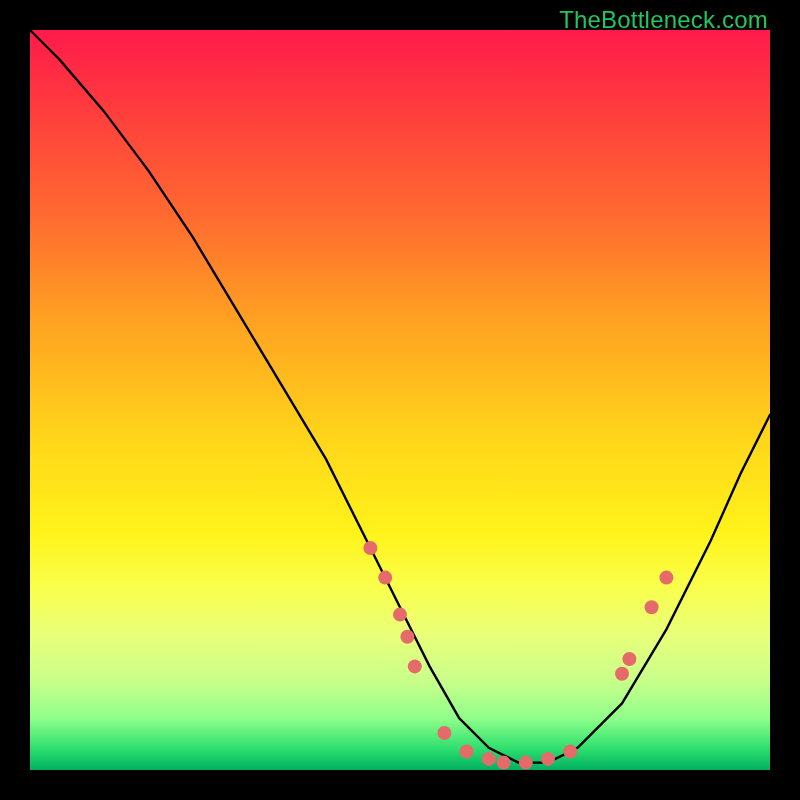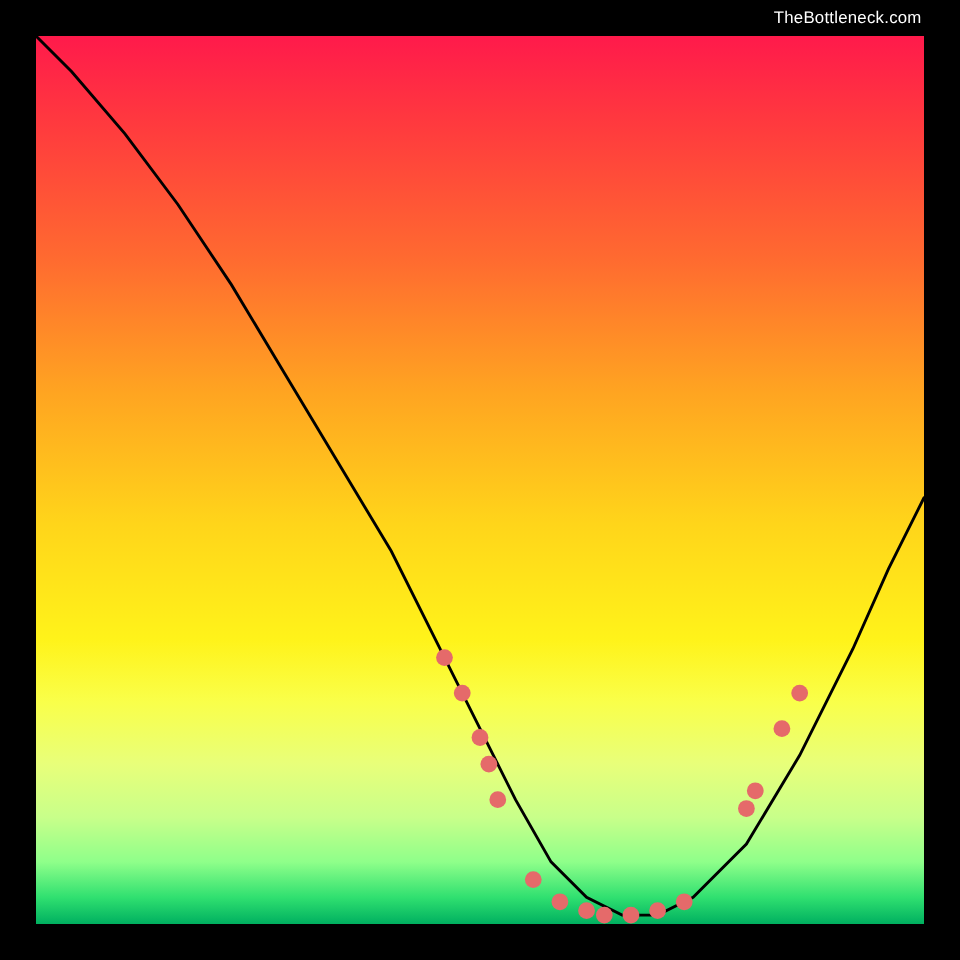--- a/index.html
+++ b/index.html
@@ -38,22 +38,22 @@
       #c8ff8a 88%,
       #8fff8a 93%,
       #30e070 97%,
       #00b060 100%
     );
   }
   .watermark {
     position: absolute;
     top: 6px;
     right: 32px;
-    color: #ffffff;
-    font-size: 14px;
+    color: #22c55e;
+    font-size: 24px;
     letter-spacing: 0.2px;
   }
   svg.curve {
     position: absolute;
     top: 0;
     left: 0;
     width: 740px;
     height: 740px;
     overflow: visible;
   }

